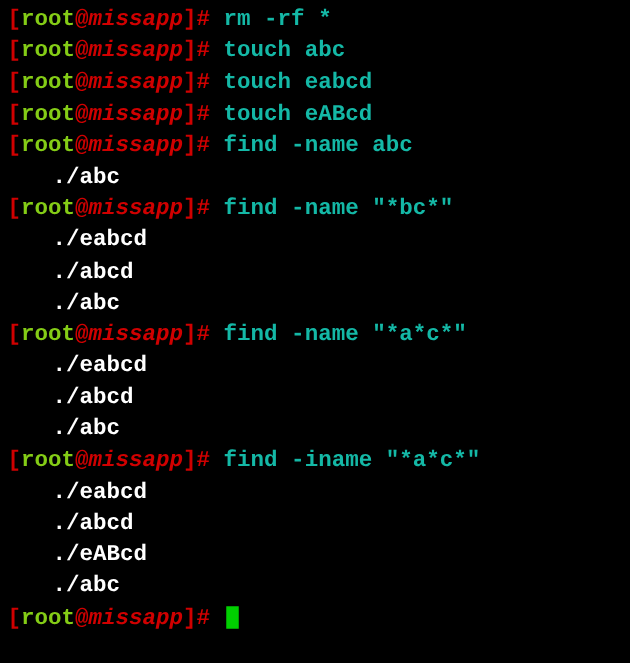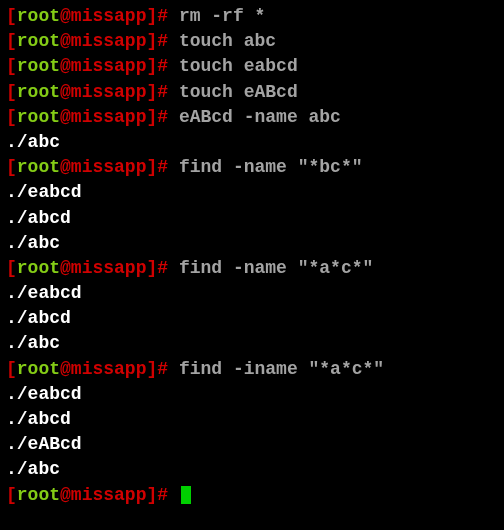--- a/index.html
+++ b/index.html
@@ -9,42 +9,42 @@
       font-size: 18px;
       font-weight: bold;
       line-height: 1.4;
       padding: 4px 6px;
       width: 504px;
       color: #fff;
     }
     .line { white-space: pre; }
     .prompt-bracket { color: #d00000; }
     .prompt-user { color: #84cc16; }
-    .prompt-host { color: #d00000; }
+    .prompt-host { color: #d00000; font-style: italic; }
     .prompt-at { color: #d00000; }
-    .cmd { color: #a3a3a3; }
-    .output { color: #fff; }
+    .cmd { color: #14b8a6; }
+    .output { color: #fff; margin-left: 36px; }
     .cursor {
       display: inline-block;
       width: 10px;
       height: 18px;
       background: #00d000;
       vertical-align: middle;
       margin-left: 2px;
     }
   </style>
 </head>
 <body>
 
 <div id="terminal">
     <div class="line"><span><span class="prompt-bracket">[</span><span class="prompt-user">root</span><span class="prompt-at">@</span><span class="prompt-host">missapp</span><span class="prompt-bracket">]</span><span class="prompt-bracket"># </span></span><span class="cmd">rm -rf *</span></div>
     <div class="line"><span><span class="prompt-bracket">[</span><span class="prompt-user">root</span><span class="prompt-at">@</span><span class="prompt-host">missapp</span><span class="prompt-bracket">]</span><span class="prompt-bracket"># </span></span><span class="cmd">touch abc</span></div>
     <div class="line"><span><span class="prompt-bracket">[</span><span class="prompt-user">root</span><span class="prompt-at">@</span><span class="prompt-host">missapp</span><span class="prompt-bracket">]</span><span class="prompt-bracket"># </span></span><span class="cmd">touch eabcd</span></div>
     <div class="line"><span><span class="prompt-bracket">[</span><span class="prompt-user">root</span><span class="prompt-at">@</span><span class="prompt-host">missapp</span><span class="prompt-bracket">]</span><span class="prompt-bracket"># </span></span><span class="cmd">touch eABcd</span></div>
-    <div class="line"><span><span class="prompt-bracket">[</span><span class="prompt-user">root</span><span class="prompt-at">@</span><span class="prompt-host">missapp</span><span class="prompt-bracket">]</span><span class="prompt-bracket"># </span></span><span class="cmd">eABcd -name abc</span></div>
+    <div class="line"><span><span class="prompt-bracket">[</span><span class="prompt-user">root</span><span class="prompt-at">@</span><span class="prompt-host">missapp</span><span class="prompt-bracket">]</span><span class="prompt-bracket"># </span></span><span class="cmd">find -name abc</span></div>
     <div class="line"><span class="output">./abc</span></div>
     <div class="line"><span><span class="prompt-bracket">[</span><span class="prompt-user">root</span><span class="prompt-at">@</span><span class="prompt-host">missapp</span><span class="prompt-bracket">]</span><span class="prompt-bracket"># </span></span><span class="cmd">find -name "*bc*"</span></div>
     <div class="line"><span class="output">./eabcd</span></div>
     <div class="line"><span class="output">./abcd</span></div>
     <div class="line"><span class="output">./abc</span></div>
     <div class="line"><span><span class="prompt-bracket">[</span><span class="prompt-user">root</span><span class="prompt-at">@</span><span class="prompt-host">missapp</span><span class="prompt-bracket">]</span><span class="prompt-bracket"># </span></span><span class="cmd">find -name "*a*c*"</span></div>
     <div class="line"><span class="output">./eabcd</span></div>
     <div class="line"><span class="output">./abcd</span></div>
     <div class="line"><span class="output">./abc</span></div>
     <div class="line"><span><span class="prompt-bracket">[</span><span class="prompt-user">root</span><span class="prompt-at">@</span><span class="prompt-host">missapp</span><span class="prompt-bracket">]</span><span class="prompt-bracket"># </span></span><span class="cmd">find -iname "*a*c*"</span></div>

